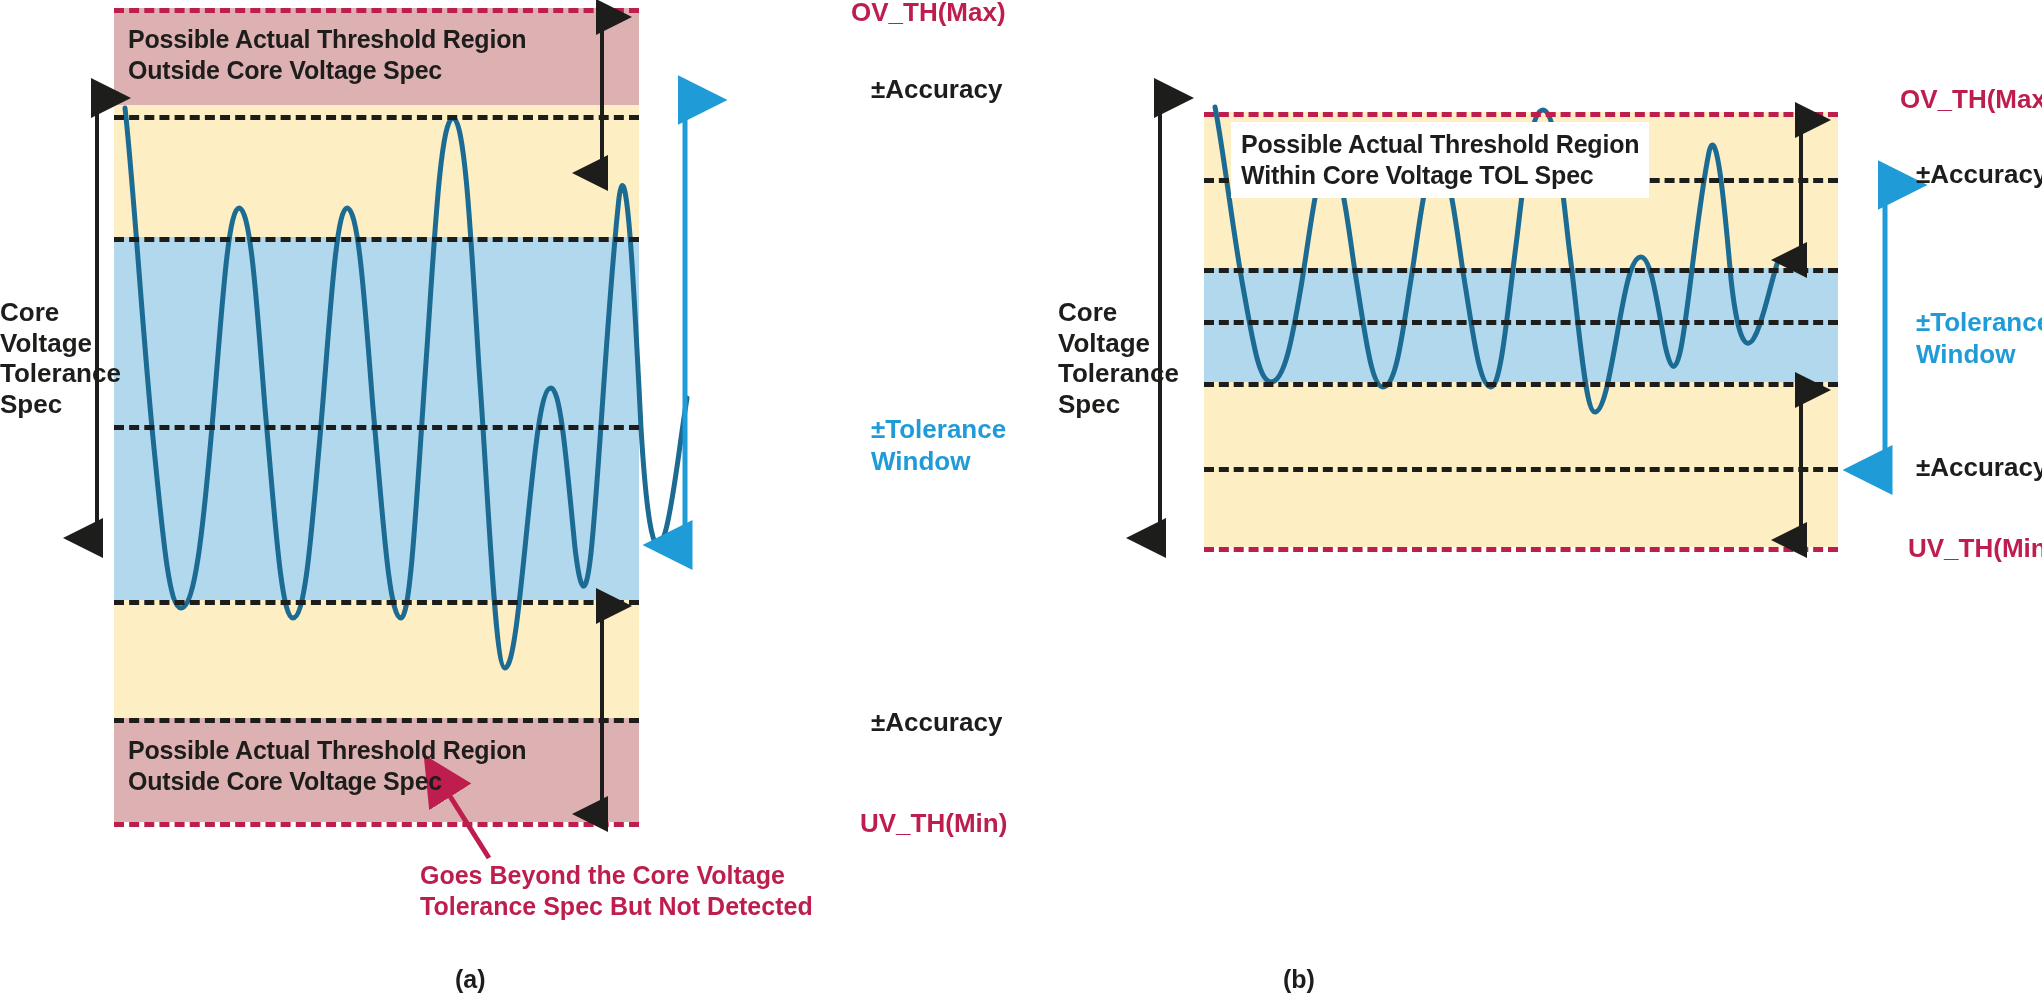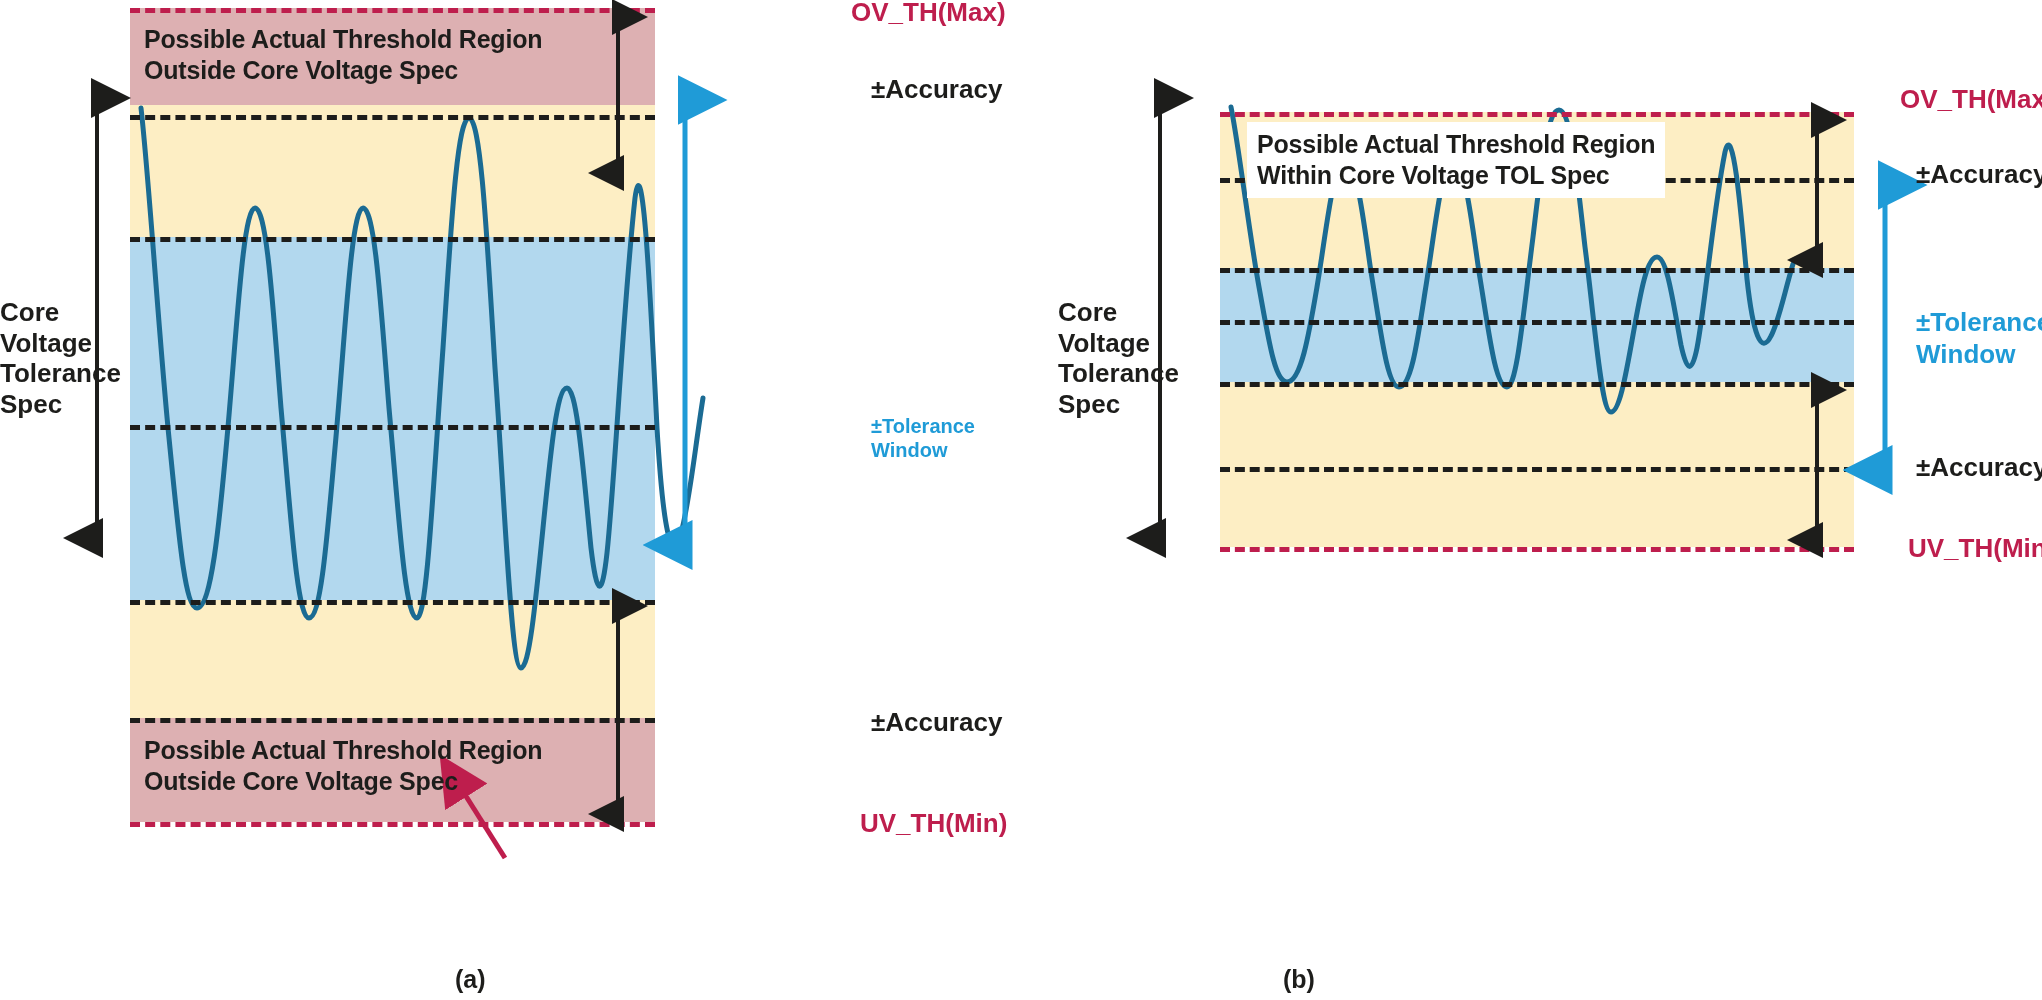--- a/index.html
+++ b/index.html
@@ -1,19 +1,19 @@
 <!DOCTYPE html>
 <html><head>
 <meta charset="utf-8">
 <style>
   html,body{margin:0;padding:0;background:#ffffff;}
   body{width:2042px;height:1000px;position:relative;overflow:hidden;
        font-family:"Liberation Sans",sans-serif;}
   .panel{position:absolute;top:0;height:1000px;}
-  .plot{position:absolute;margin-left:16px;}
+  .plot{position:absolute;}
   .band{position:absolute;left:0;right:0;}
   .dline{position:absolute;left:0;right:0;height:0;border-top:5px dashed #1d1d1b;}
   .dline.red{border-top-color:#be1e4d;}
   .boxlabel{position:absolute;font-weight:bold;color:#1d1d1b;line-height:1.22;
             letter-spacing:-0.2px;}
   .boxlabel.white{background:#ffffff;padding:7px 10px 8px 10px;}
   .sidelabel{position:absolute;font-weight:bold;color:#1d1d1b;white-space:nowrap;}
   .sidelabel.red{color:#be1e4d;}
   .sidelabel.blue{color:#1f9bd7;}
   .vlabel{position:absolute;font-weight:bold;color:#1d1d1b;
@@ -121,25 +121,27 @@
         </marker>
       <marker id="aTolDn" markerWidth="10" markerHeight="10" refX="5" refY="1.5" orient="auto">
           <path d="M5,10 L0,0 L10,0 Z" fill="#1f9bd7"></path>
         </marker>
     </defs>
     <line x1="45" y1="100" x2="45" y2="545" stroke="#1f9bd7" stroke-width="5" marker-start="url(#aTolUp)" marker-end="url(#aTolDn)"></line>
   </svg>
 
   <div class="sidelabel red" style="left:851px;top:-3px;font-size:26px;">OV_TH(Max)</div>
   <div class="sidelabel" style="left:871px;top:74px;font-size:26px;">±Accuracy</div>
-  <div class="sidelabel blue" style="left:871px;top:414px;font-size:20px;white-space:pre-line;line-height:1.22;">±Tolerance
+  <div class="sidelabel blue" style="left:871px;top:414px;font-size:26px;white-space:pre-line;line-height:1.22;">±Tolerance
 Window</div>
   <div class="sidelabel" style="left:871px;top:707px;font-size:26px;">±Accuracy</div>
   <div class="sidelabel red" style="left:860px;top:808px;font-size:26px;">UV_TH(Min)</div>
 
+  <div class="annot" style="left:420px;top:860px;">Goes Beyond the Core Voltage
+Tolerance Spec But Not Detected</div>
 
   <div class="caption" style="left:455px;top:965px;">(a)</div>
 </div>
 
 <div class="panel" style="left:1000px;width:1042px;">
 
   <div class="plot" style="left:204px;top:112px;width:634px;height:435px;">
 
     <div class="band" style="top:0px;height:156px;background:#fdeec4;"></div>
     <div class="band" style="top:156px;height:114px;background:#b2d8ee;"></div>

